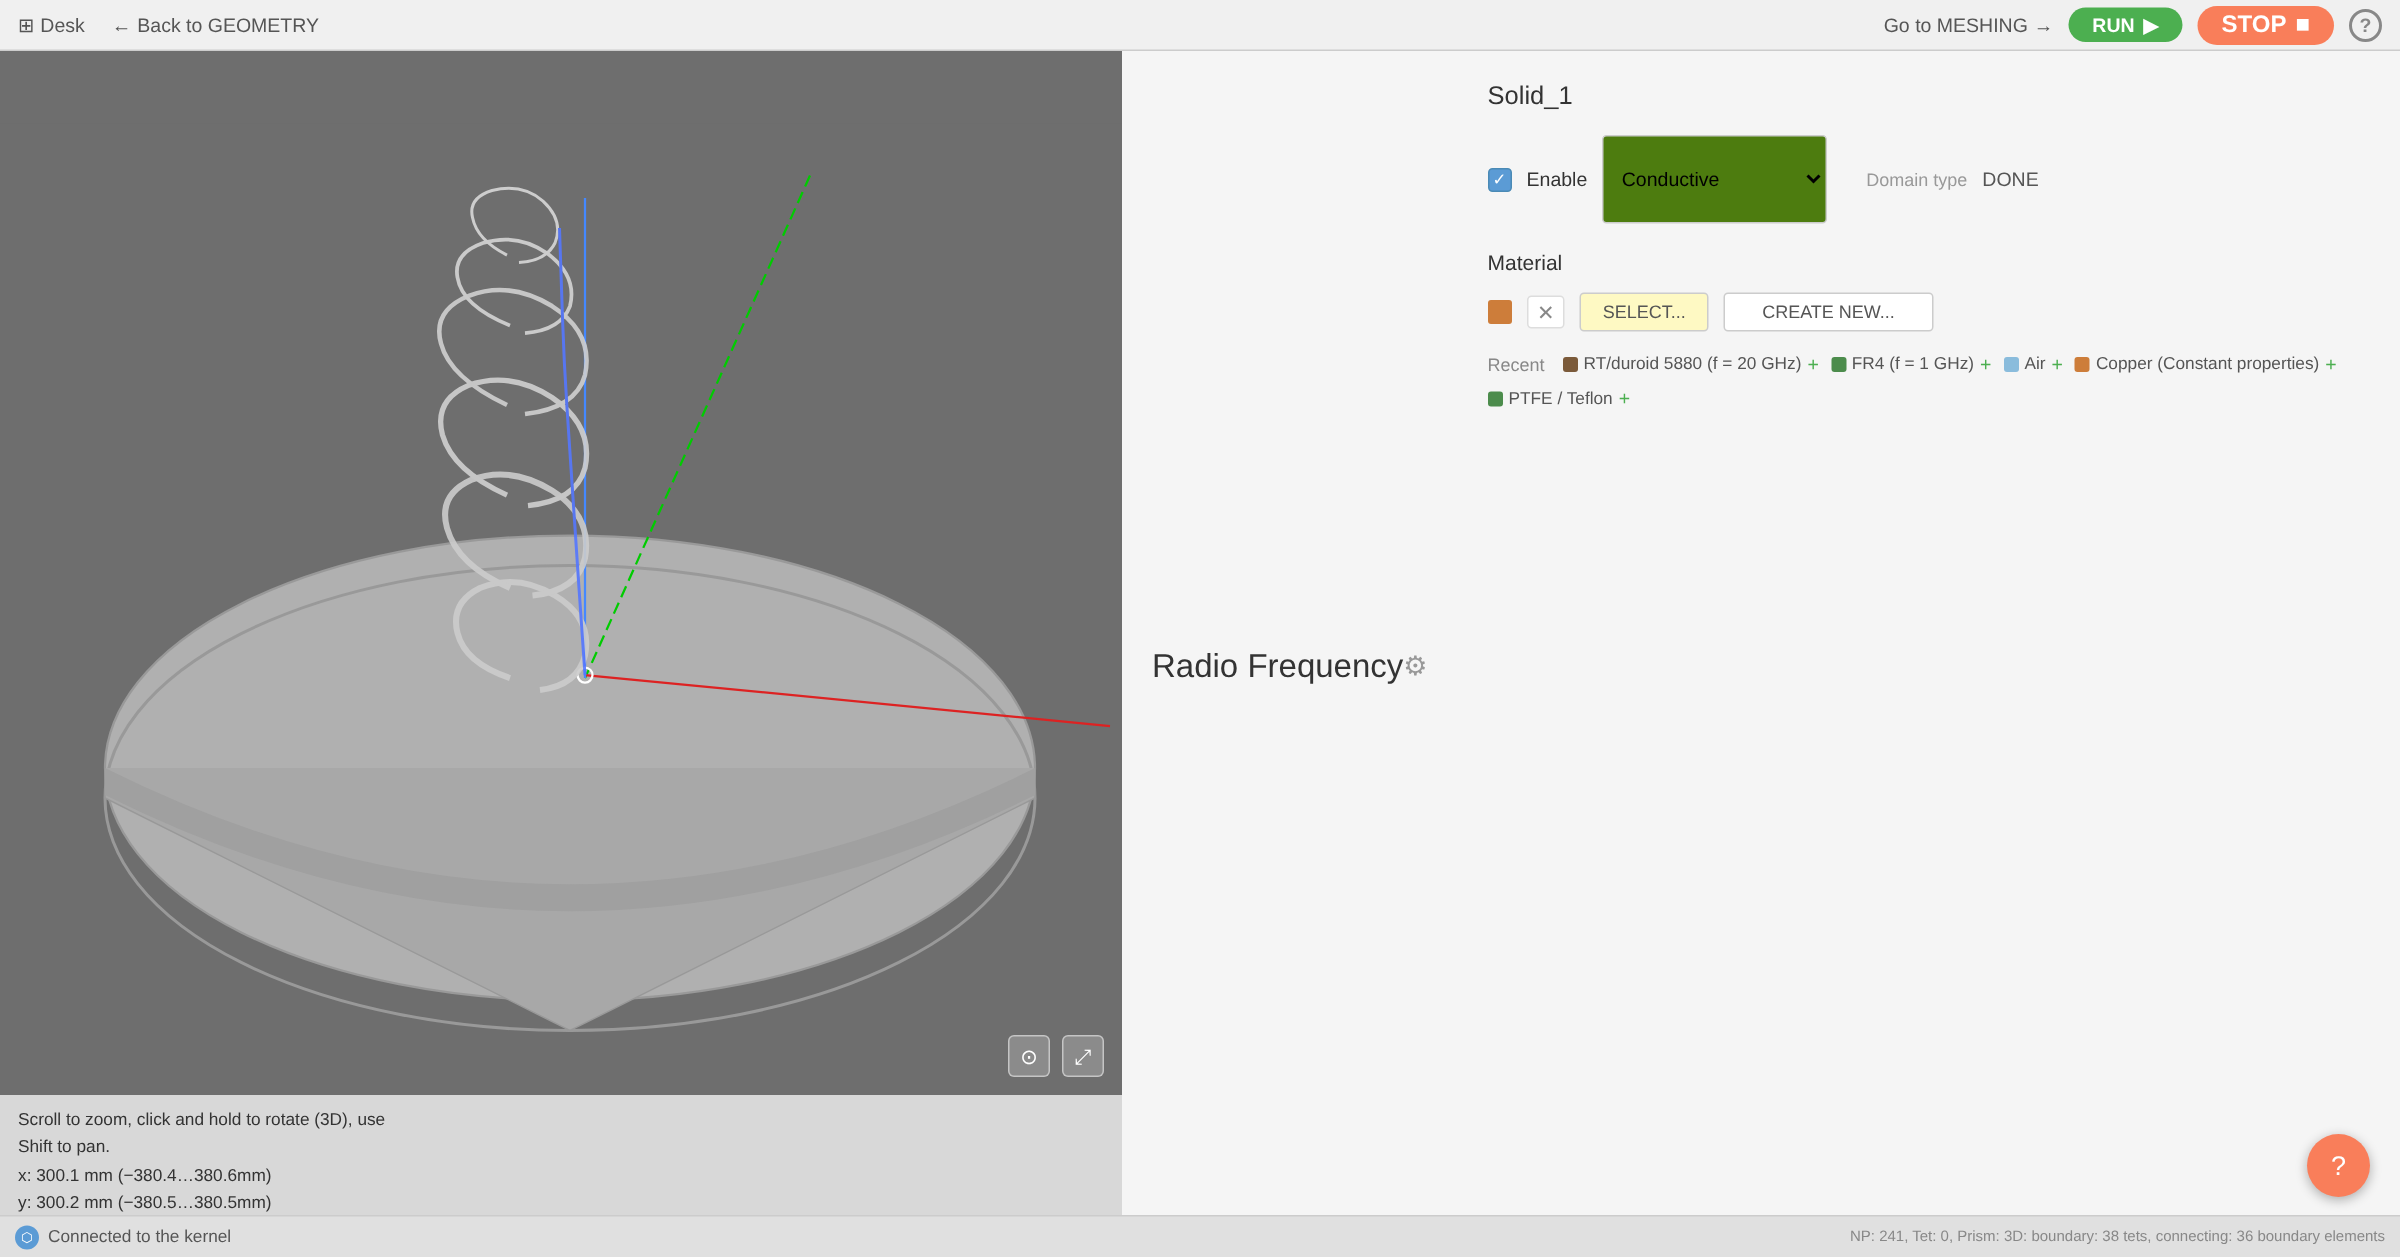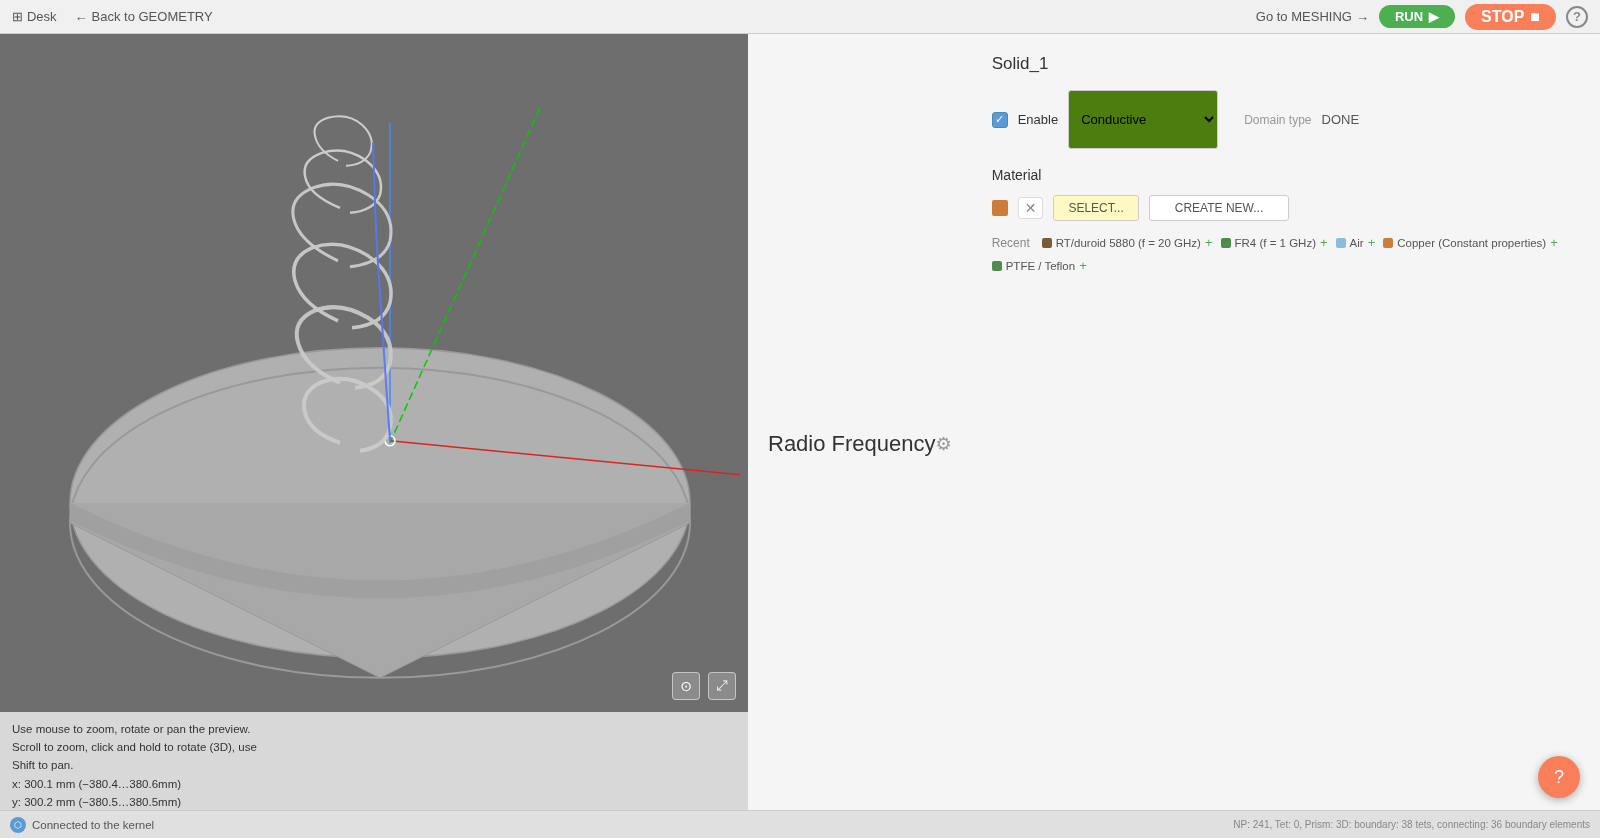--- a/index.html
+++ b/index.html
@@ -362,21 +362,20 @@
       </svg>
 
       
       <div class="viewport-controls">
         <button class="vp-btn">⊙</button>
         <button class="vp-btn">⤢</button>
       </div>
     </div>
 
     <div id="viewport-info">
-      <div>Use mouse to zoom, rotate or pan the preview.</div>
       <div>Scroll to zoom, click and hold to rotate (3D), use</div>
       <div>Shift to pan.</div>
       <div>x:  300.1 mm  (−380.4…380.6mm)</div>
       <div>y:  300.2 mm  (−380.5…380.5mm)</div>
       <div>z:  179.3 mm  (−245.6…0      mm)</div>
     </div>
   </div>
 
   <div id="right-panel">
     <div id="right-header">

